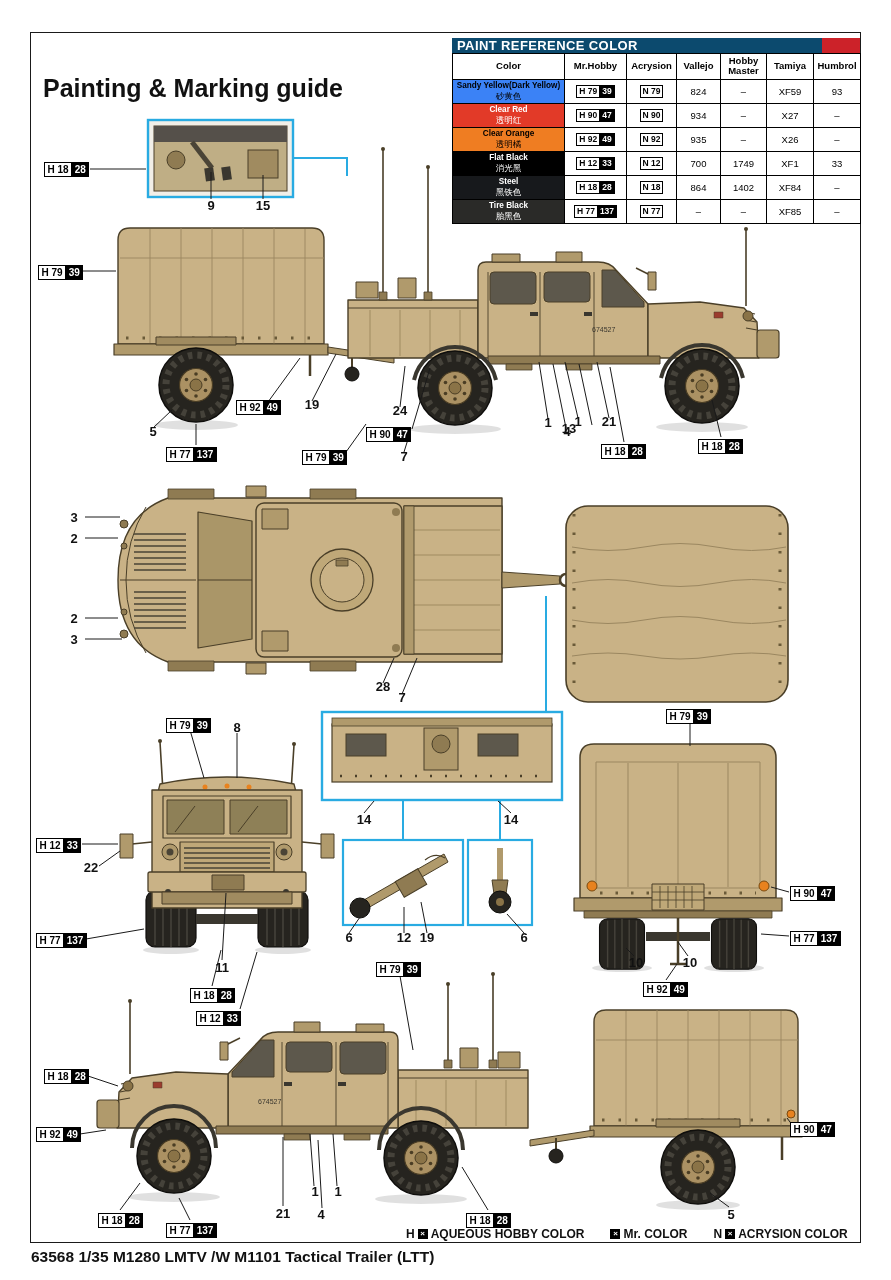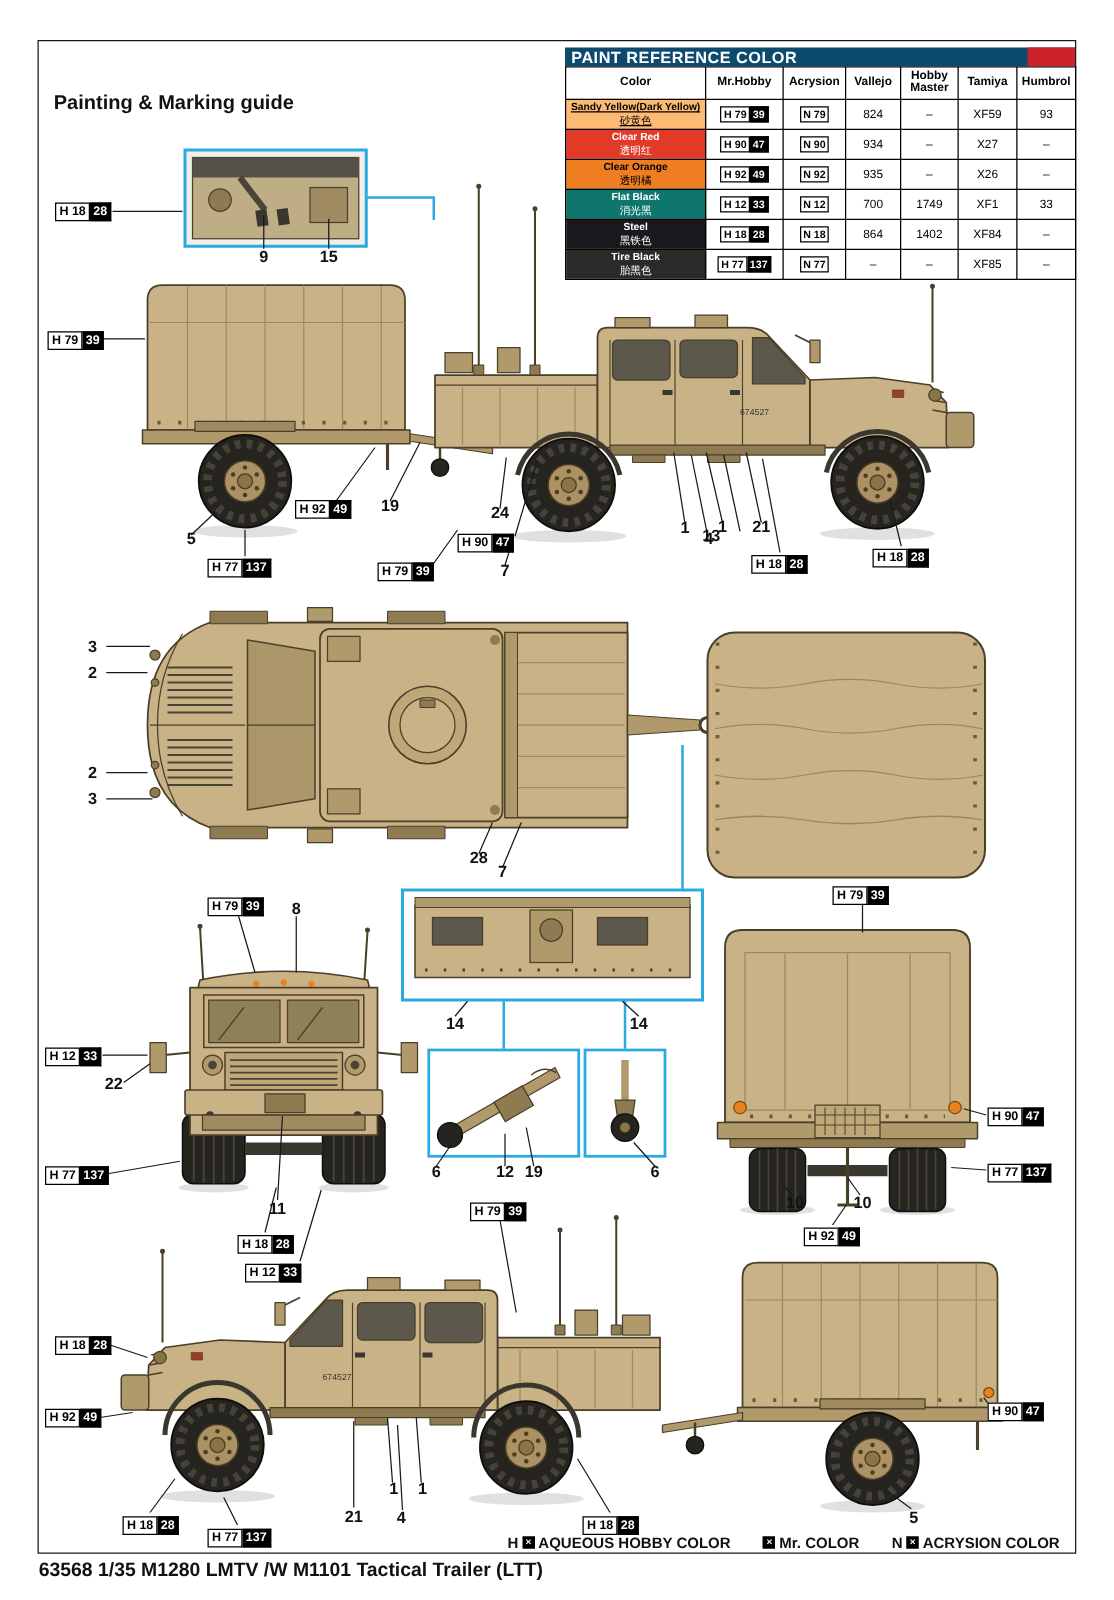--- a/index.html
+++ b/index.html
@@ -2,21 +2,21 @@
 <html><head>
 <meta charset="utf-8">
 <style>
   * { margin:0; padding:0; box-sizing:border-box; }
   html,body { background:#fff; font-family:"Liberation Sans",sans-serif; }
   #page { position:relative; width:891px; height:1280px; background:#fff; overflow:hidden; }
   #frame { position:absolute; left:30px; top:32px; width:831px; height:1211px; border:1.5px solid #1a1a1a; }
   #art { position:absolute; left:0; top:0; width:891px; height:1280px; }
   #overlay { position:absolute; left:0; top:0; width:891px; height:1280px; }
   #title-cn { position:absolute; left:44px; top:40px; font-size:25px; font-weight:bold; letter-spacing:6px; color:#111; }
-  #title-en { position:absolute; left:43px; top:74px; font-size:16px; font-weight:bold; color:#111; }
+  #title-en { position:absolute; left:43px; top:74px; font-size:25px; font-weight:bold; color:#111; }
   #ptable-wrap { position:absolute; left:452px; top:38px; width:408px; }
   #ptable-titlebar { position:relative; width:408px; height:15px; background:#0c4a6e; color:#fff; display:flex; align-items:center; font-size:13px; font-weight:bold; padding-left:5px; letter-spacing:.4px; }
   #ptable-red { position:absolute; right:0; top:0; width:38px; height:15px; background:#cc2229; }
   #ptable { width:408px; border-collapse:collapse; background:#fff; table-layout:fixed; }
   #ptable th, #ptable td { border:1px solid #000; text-align:center; vertical-align:middle; }
   #ptable th { font-size:9.5px; font-weight:bold; padding:2px 0; line-height:1.1; }
   #ptable td { font-size:9.5px; height:24px; padding:1px; }
   #ptable td.swatch { font-size:8.2px; line-height:1.2; font-weight:bold; }
   #ptable td.swatch .cn2 { font-size:8.5px; font-weight:normal; }
   .tchip { display:inline-flex; align-items:stretch; font-weight:bold; font-size:8.5px; }
@@ -339,21 +339,21 @@
             <th>Mr.Hobby</th>
             <th>Acrysion</th>
             <th>Vallejo</th>
             <th>Hobby Master</th>
             <th>Tamiya</th>
             <th>Humbrol</th>
           </tr>
         </thead>
       <tbody id="ptable-body">
           <tr>
-            <td class="swatch" style="background: #fdba74; color: rgb(0, 0, 0); text-decoration: underline;">
+            <td class="swatch" style="background: #3b82f6; color: rgb(0, 0, 0);">
               <div>Sandy Yellow(Dark Yellow)</div>
               <div class="cn2">砂黄色</div>
             </td>
             <td><span class="tchip">
                 <span class="ch">H 79</span>
                 <span class="cn">39</span>
               </span></td>
             <td><span class="tchip">
                 <span class="ch">N 79</span>
               </span></td>
@@ -390,21 +390,21 @@
               </span></td>
             <td><span class="tchip">
                 <span class="ch">N 92</span>
               </span></td>
             <td>935</td>
             <td>–</td>
             <td>X26</td>
             <td>–</td>
           </tr>
           <tr>
-            <td class="swatch" style="background: #0f766e; color: rgb(255, 255, 255);">
+            <td class="swatch" style="background: #000000; color: rgb(255, 255, 255);">
               <div>Flat Black</div>
               <div class="cn2">消光黑</div>
             </td>
             <td><span class="tchip">
                 <span class="ch">H 12</span>
                 <span class="cn">33</span>
               </span></td>
             <td><span class="tchip">
                 <span class="ch">N 12</span>
               </span></td>

